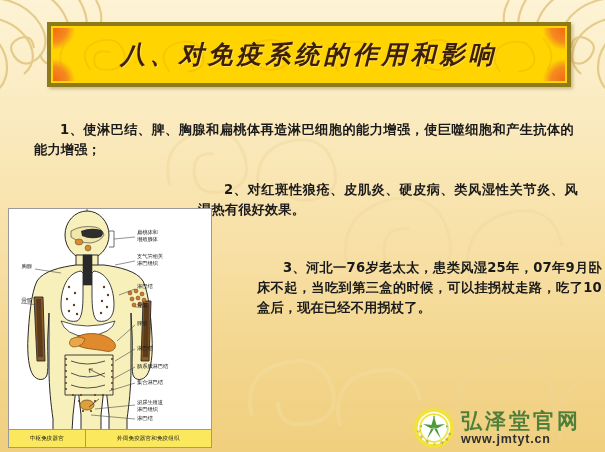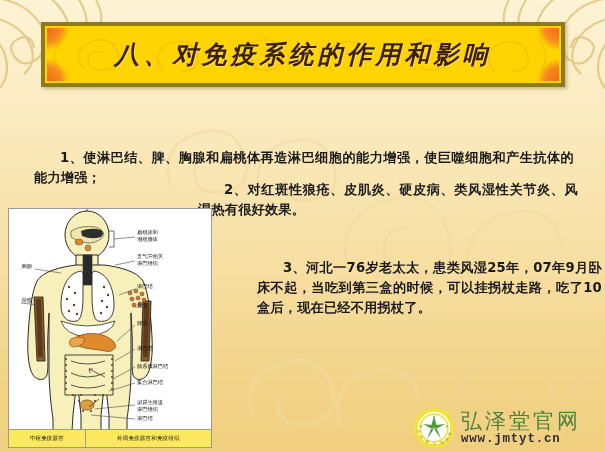--- a/index.html
+++ b/index.html
@@ -39,21 +39,21 @@
   .texture-blob {
     position: absolute;
     pointer-events: none;
     opacity: 0.30;
   }
   .texture-blob svg { display: block; width: 100%; height: 100%; }
 
   
   #banner {
     position: absolute;
-    left: 41px;
+    left: 47px;
     top: 22px;
     width: 524px;
     height: 65px;
     box-sizing: border-box;
     border: 4px solid #8c7a1c;
     background: #ffd400;
     box-shadow: 2px 2px 3px rgba(120,90,20,0.35);
     overflow: hidden;
   }
   #banner-swirls {
@@ -94,21 +94,21 @@
   
   .para {
     position: absolute;
     color: #1a1a1a;
     font-weight: bold;
     font-size: 13.2px;
     line-height: 20px;
     letter-spacing: 0.2px;
     text-align: justify;
   }
-  #para1 { left: 34px;  top: 120px; width: 540px; text-indent: 26px; margin-top: 28px; }
+  #para1 { left: 34px;  top: 120px; width: 540px; text-indent: 26px; }
   #para2 { left: 198px; top: 180px; width: 380px; text-indent: 26px; }
   #para3 { left: 233px; top: 258px; width: 345px; text-indent: 26px; margin-left: 24px; }
 
   
   #diagram {
     position: absolute;
     left: 8px;
     top: 208px;
     width: 204px;
     height: 240px;
@@ -172,33 +172,33 @@
   #wm-logo {
     width: 42px;
     height: 42px;
     flex: 0 0 42px;
     position: relative;
   }
   #wm-logo svg { display: block; width: 100%; height: 100%; }
   #wm-text { display: flex; flex-direction: column; justify-content: center; }
   #wm-name {
     font-size: 21px;
-    font-weight: normal;
+    font-weight: bold;
     color: #4f7f3a;
     letter-spacing: 3px;
     line-height: 22px;
     font-family: "DejaVu Serif", "Liberation Serif", serif;
   }
   #wm-url {
     font-size: 12.5px;
     font-weight: bold;
     color: #2f2f2f;
     letter-spacing: 0.8px;
     line-height: 14px;
-    font-family: Liberation Mono, monospace;
+    font-family: Liberation Sans, sans-serif;
   }
 </style>
 </head>
 <body>
 
 <div id="slide">
 
   <div class="texture-blob" style="left:150px; top:96px; width:210px; height:120px;">
     <svg viewBox="0 0 210 120" preserveAspectRatio="none">
       <g fill="none" stroke="#e9cf8e" stroke-width="3">

